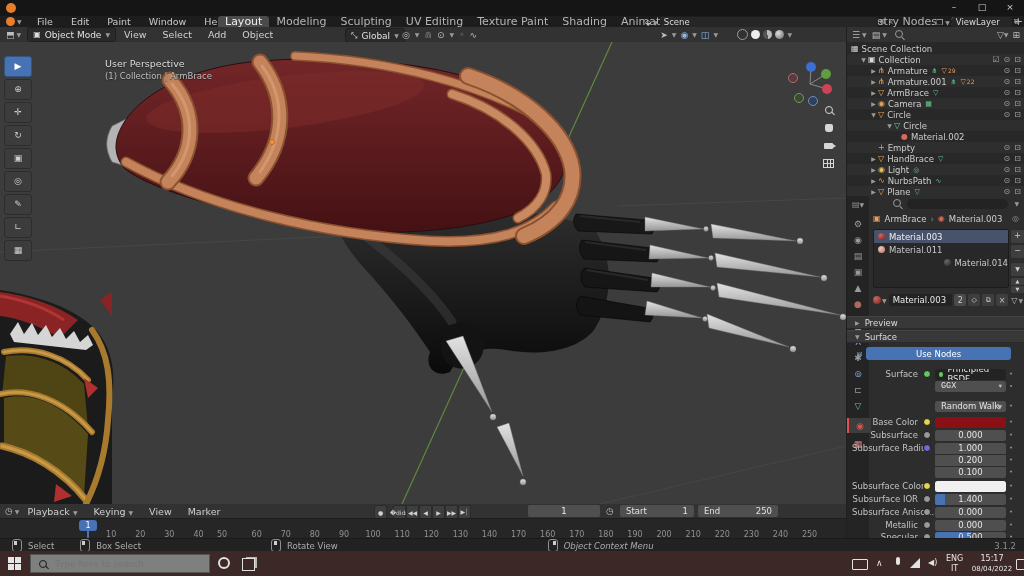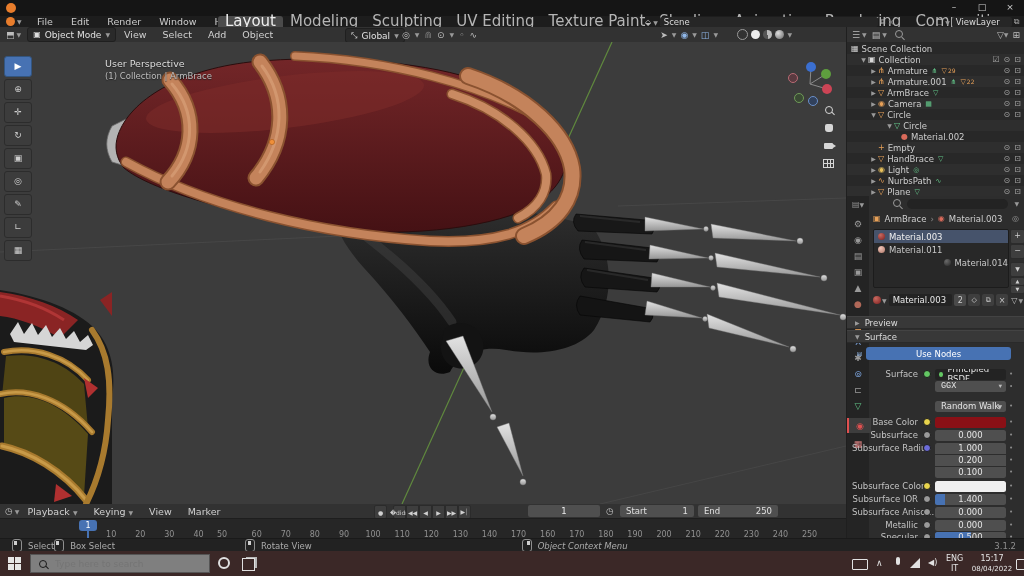--- a/index.html
+++ b/index.html
@@ -5,21 +5,21 @@
   html,body{margin:0;padding:0;background:#000;}
   #root{position:relative;width:1024px;height:576px;overflow:hidden;background:#1d1d1d;
         font-family:"DejaVu Sans","Liberation Sans",sans-serif;font-size:10px;color:#cfcfcf;
         -webkit-font-smoothing:antialiased;}
   .a{position:absolute;}
   .flex{display:flex;align-items:center;}
   
   .titlebar{left:0;top:0;width:1024px;height:16px;background:#151515;}
   .menubar{left:0;top:16px;width:1024px;height:11px;background:#1d1d1d;border-bottom:1px solid #161616;}
   .menu-item{padding:0 9px;font-size:9.5px;color:#cccccc;line-height:11px;display:inline-block;}
-  .wtab{padding:0 7px;font-size:15px;color:#b5b5b5;line-height:11px;display:inline-block;border-radius:3px 3px 0 0;}
+  .wtab{padding:0 7px;font-size:11px;color:#b5b5b5;line-height:11px;display:inline-block;border-radius:3px 3px 0 0;}
   .wtab.active{background:#4b4b4b;color:#efefef;}
   .winbtn{width:28px;height:16px;text-align:center;line-height:15px;font-size:9px;color:#cfcfcf;display:inline-block;}
   
   .hdr{background:#323232;border-bottom:1px solid #262626;}
   .pill{background:#2a2a2a;border:1px solid #1f1f1f;border-radius:3px;height:13px;display:inline-flex;align-items:center;padding:0 5px;gap:4px;font-size:9px;color:#e0e0e0;}
   .hmenu{font-size:9.5px;color:#d0d0d0;padding:0 8px;}
   .carat{font-size:6px;color:#9a9a9a;}
   .hicon{font-size:9px;color:#bdbdbd;}
   .hicon.on{color:#8fb6e8;}
   
@@ -87,21 +87,21 @@
     <span class="a winbtn" style="right:28px;">□</span>
     <span class="a winbtn" style="right:0;">×</span>
   </div>
 
   <div class="a menubar">
     <span class="a flex" style="left:6px;top:0;height:11px;gap:2px;">
       <span style="width:9px;height:9px;border-radius:50%;background:#e87d2c;display:inline-block;"></span>
       <span class="carat">▼</span>
     </span>
     <span class="a" style="left:28px;top:0;">
-      <span class="menu-item">File</span><span class="menu-item">Edit</span><span class="menu-item">Render</span><span class="menu-item">Window</span><span class="menu-item">Help</span>
+      <span class="menu-item">File</span><span class="menu-item">Edit</span><span class="menu-item">Paint</span><span class="menu-item">Window</span><span class="menu-item">Help</span>
     </span>
     <span class="a" style="left:218px;top:0;white-space:nowrap;">
       <span class="wtab active">Layout</span><span class="wtab">Modeling</span><span class="wtab">Sculpting</span><span class="wtab">UV Editing</span><span class="wtab">Texture Paint</span><span class="wtab">Shading</span><span class="wtab">Animation</span><span class="wtab">Rendering</span><span class="wtab">Compositing</span><span class="wtab">Geometry Nodes</span><span class="wtab">Scripting</span><span class="wtab">+</span>
     </span>
 
     <span class="a flex" style="left:645px;top:1px;height:10px;gap:2px;">
       <span style="font-size:8px;color:#b8b8b8;">⬙</span>
         <span class="carat">▼</span>
       <span class="flex" style="background:#262626;border-radius:2px;height:10px;width:210px;padding:0 4px;font-size:8.5px;color:#dcdcdc;">Scene</span>
       <span style="font-size:8px;color:#a8a8a8;">⧉</span>
@@ -694,21 +694,21 @@
       <span class="tick" style="left: 751.39px;">230</span>
       <span class="tick" style="left: 780.49px;">240</span>
       <span class="tick" style="left: 809.59px;">250</span>
     </div>
 
   <div class="a flex" style="left:0;top:538px;width:1024px;height:13px;background:#222222;border-top:1px solid #1a1a1a;">
     <span class="flex" style="margin-left:12px;">
         <span class="mi l"></span>
         <span class="hintlbl">Select</span>
       </span>
-    <span class="flex" style="">
+    <span class="flex" style="margin-left:26px;">
         <span class="mi l"></span>
         <span class="hintlbl">Box Select</span>
       </span>
     <span class="flex" style="margin-left:130px;">
         <span class="mi m"></span>
         <span class="hintlbl">Rotate View</span>
       </span>
     <span class="flex" style="margin-left:210px;font-style:italic;">
         <span class="mi r"></span>
         <span class="hintlbl">Object Context Menu</span>

